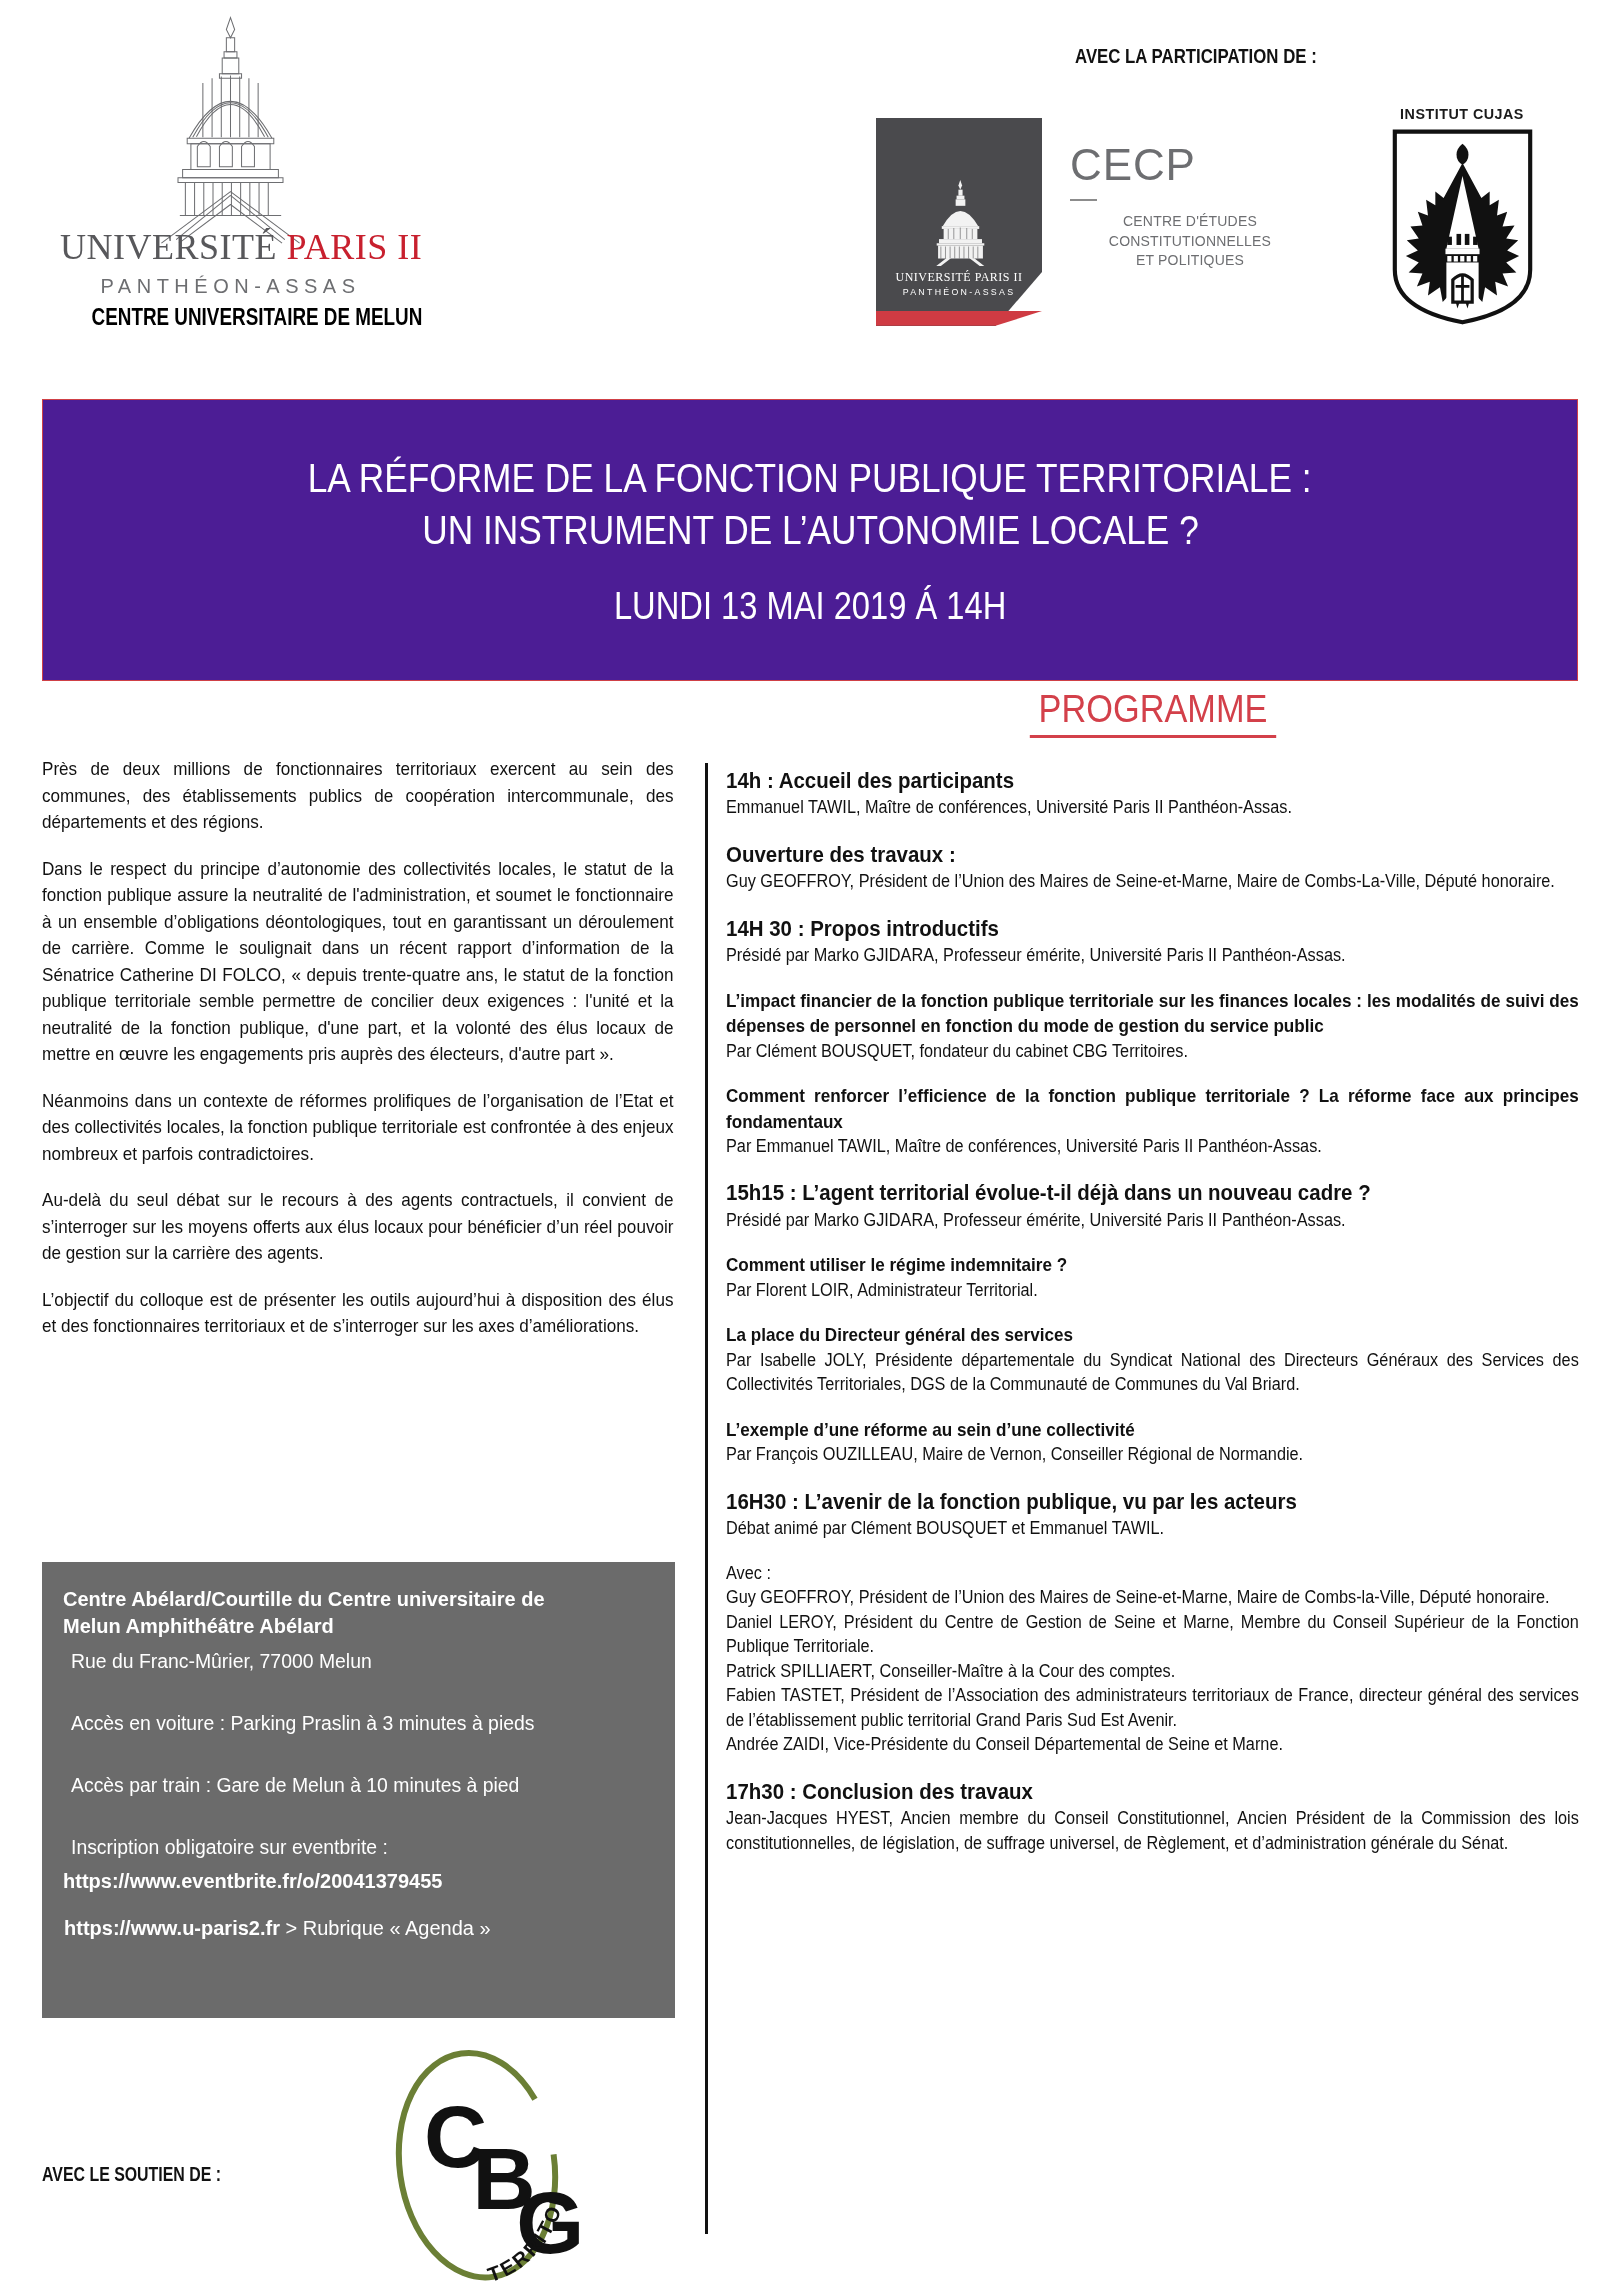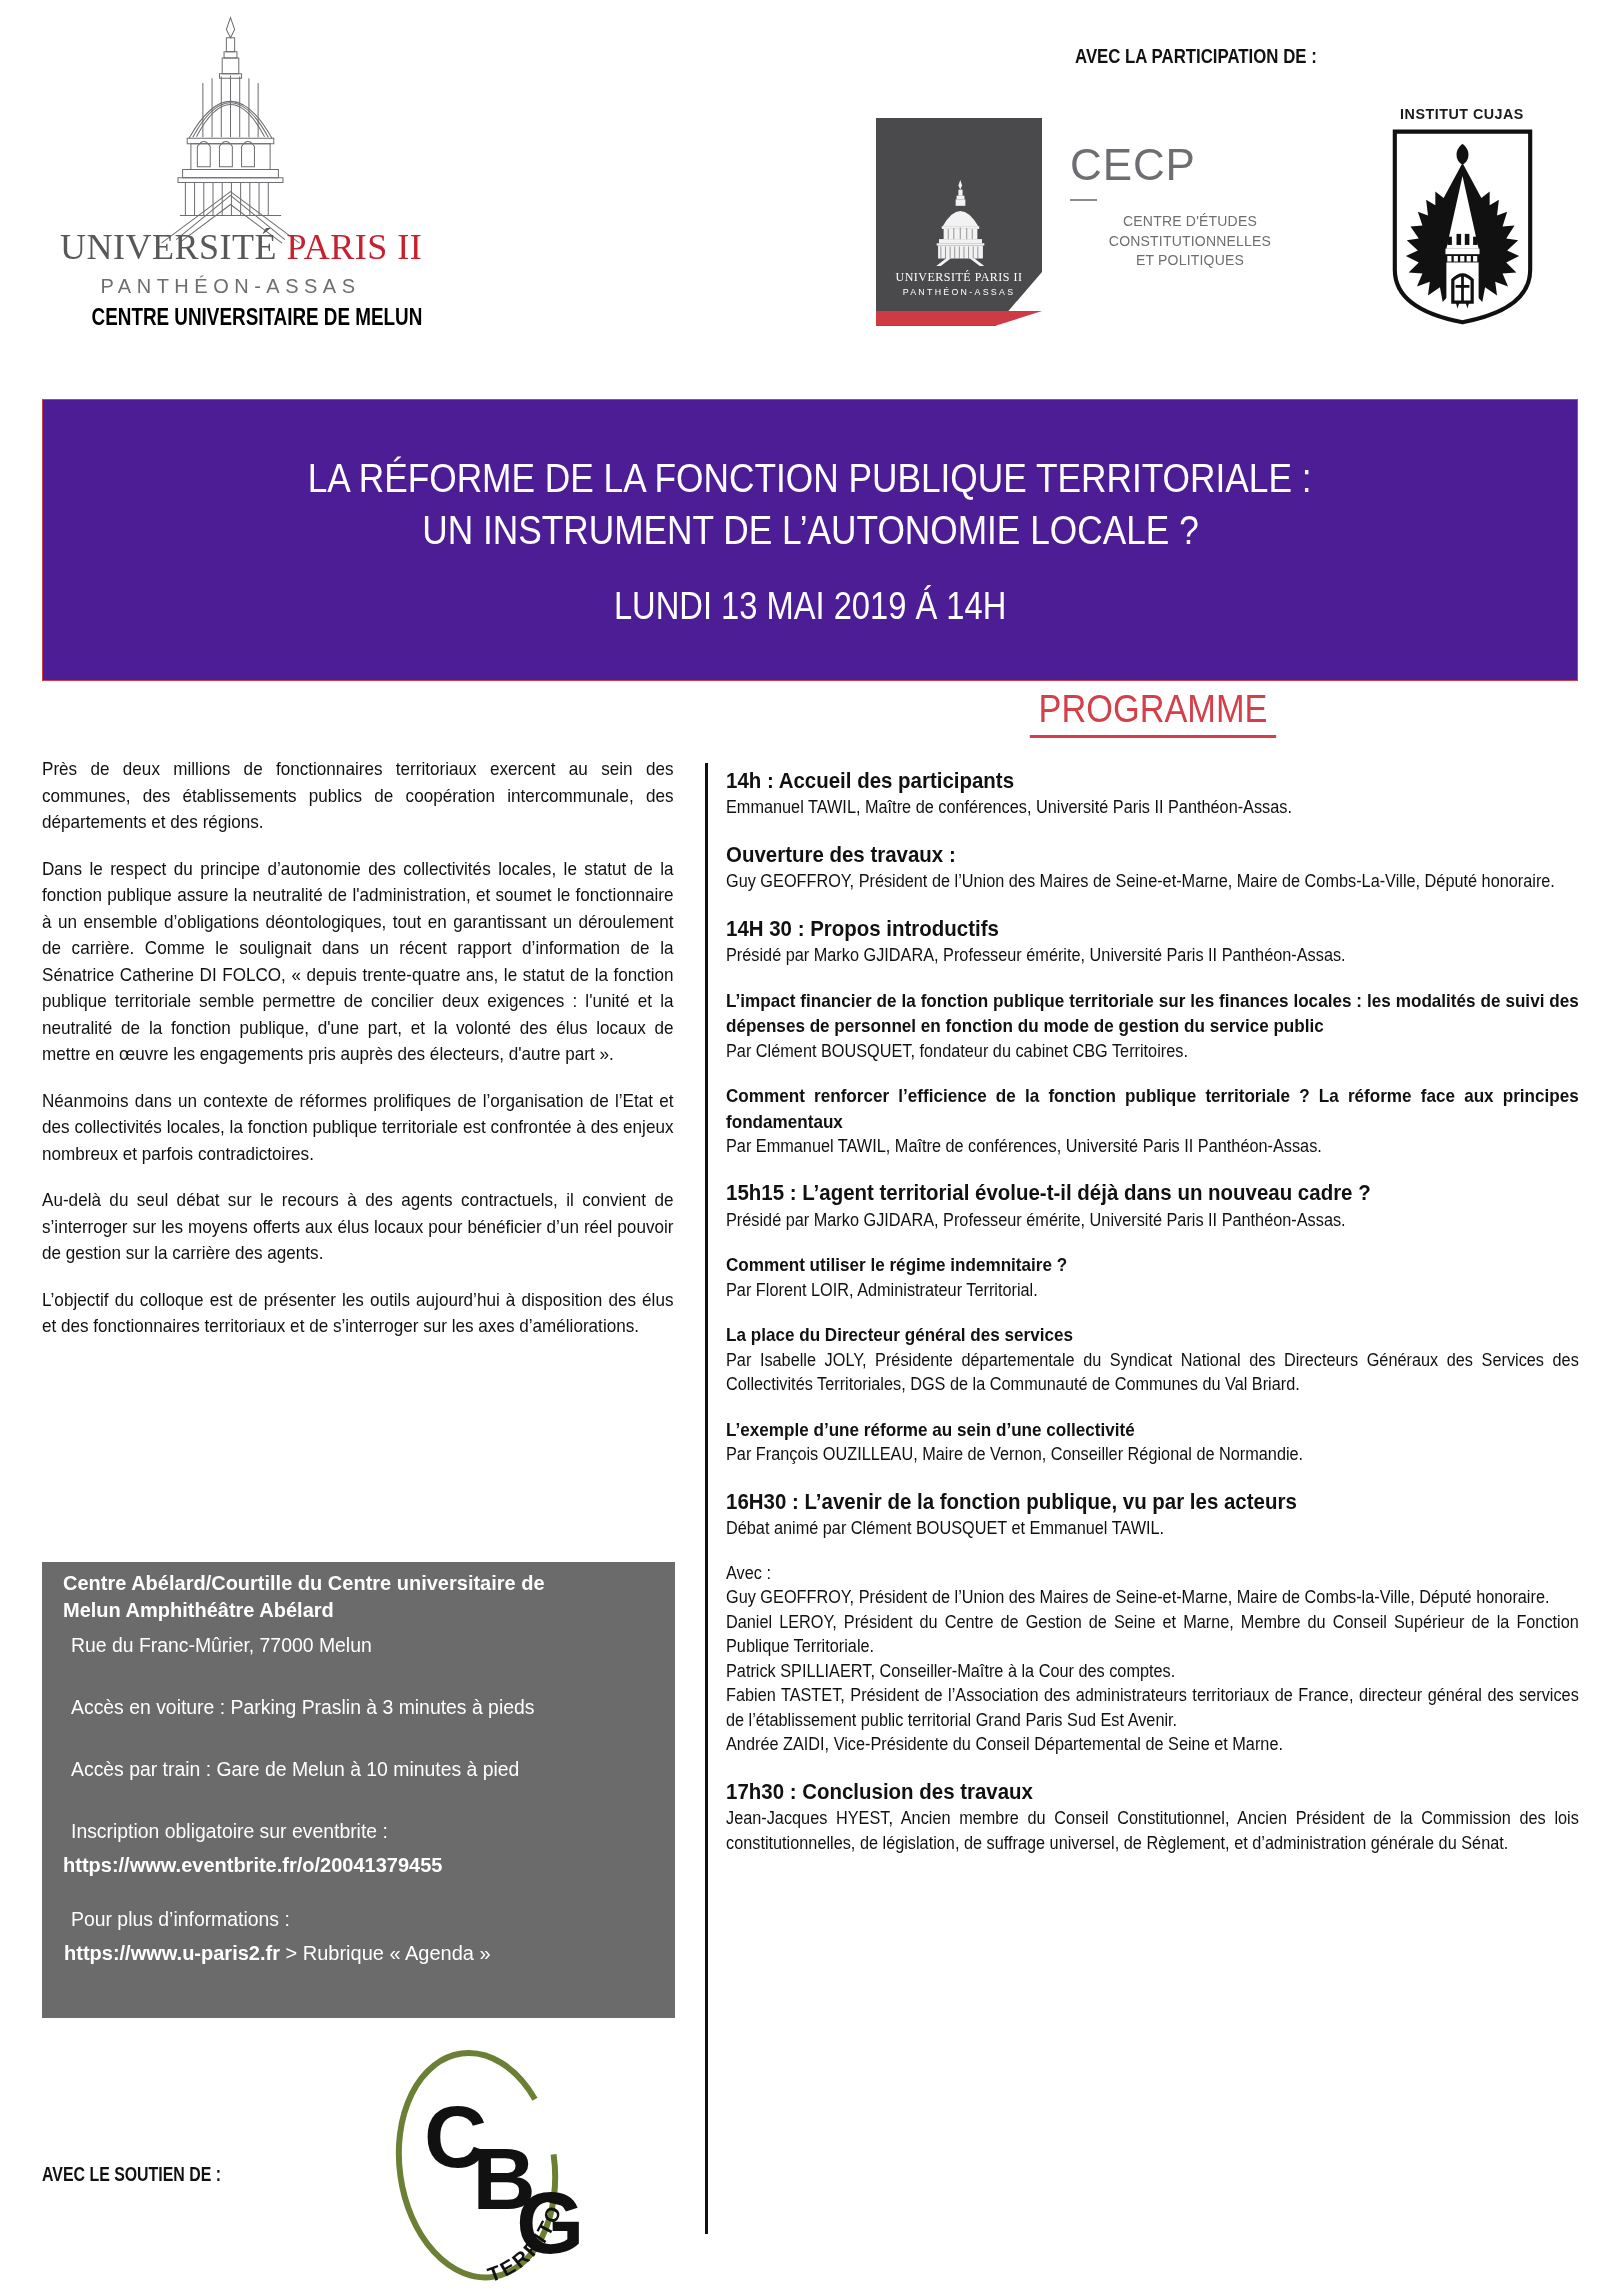--- a/index.html
+++ b/index.html
@@ -55,21 +55,21 @@
      transform:scaleX(0.86);transform-origin:center center;}
   #banner .t3{color:#fff;font-size:38px;margin-top:29px;white-space:nowrap;
      transform:scaleX(0.86);transform-origin:center center;}
 
   
   #left-col{position:absolute;left:42px;top:756px;width:632px;}
   .para{font-size:18.4px;line-height:1.44;text-align:justify;margin:0 0 20px 0;
         transform:scaleX(0.93);transform-origin:left top;width:679px;}
 
   #info-box{position:absolute;left:42px;top:1562px;width:633px;height:456px;background:#6b6b6b;}
-  #info-box .ib-inner{padding:8px 21px 0 21px;color:#fff;}
+  #info-box .ib-inner{padding:24px 21px 0 21px;color:#fff;}
   .ib-strong{font-size:20px;font-weight:700;line-height:1.34;margin:0;}
   .ib-line{font-size:19.4px;line-height:1.34;margin:8px;}
   .ib-gap{height:20px;}
   .ib-url{font-size:20px;font-weight:700;line-height:1.3;margin:0;word-break:break-all;}
   .ib-url-row{font-size:20px;line-height:1.3;margin:1px;}
   .ib-url-row b{font-weight:700;}
 
   #soutien{position:absolute;left:42px;top:2163px;font-size:19.4px;font-weight:700;color:#111;
      transform:scaleX(0.82);transform-origin:left top;white-space:nowrap;}
   #cbg-logo{position:absolute;left:355px;top:2043px;width:244px;height:249px;}
@@ -231,21 +231,20 @@
     <p class="ib-strong">Melun Amphithéâtre Abélard</p>
     <p class="ib-line">Rue du Franc-Mûrier, 77000 Melun</p>
     <div class="ib-gap"></div>
     <p class="ib-line">Accès en voiture : Parking Praslin à 3 minutes à pieds</p>
     <div class="ib-gap"></div>
     <p class="ib-line">Accès par train : Gare de Melun à 10 minutes à pied</p>
     <div class="ib-gap"></div>
     <p class="ib-line">Inscription obligatoire sur eventbrite :</p>
     <p class="ib-url">https://www.eventbrite.fr/o/20041379455</p>
     <div class="ib-gap"></div>
-    <p class="ib-line">Pour plus d’informations :</p>
     <p class="ib-url-row"><b>https://www.u-paris2.fr</b><span> &gt; Rubrique « Agenda »</span></p>
   </div>
 </div>
 
 <div id="soutien">AVEC LE SOUTIEN DE :</div>
 
 <svg id="cbg-logo" viewBox="0 0 530 540">
   <ellipse cx="265" cy="265" rx="168" ry="245" fill="none" stroke="#6b7f35" stroke-width="13" transform="rotate(-8 265 265)" stroke-dasharray="1240 250" stroke-dashoffset="60"></ellipse>
   <text x="150" y="270" font-family="'Liberation Sans',sans-serif" font-size="190" font-weight="700" fill="#111">C</text>
   <text x="255" y="360" font-family="'Liberation Sans',sans-serif" font-size="190" font-weight="700" fill="#111">B</text>

